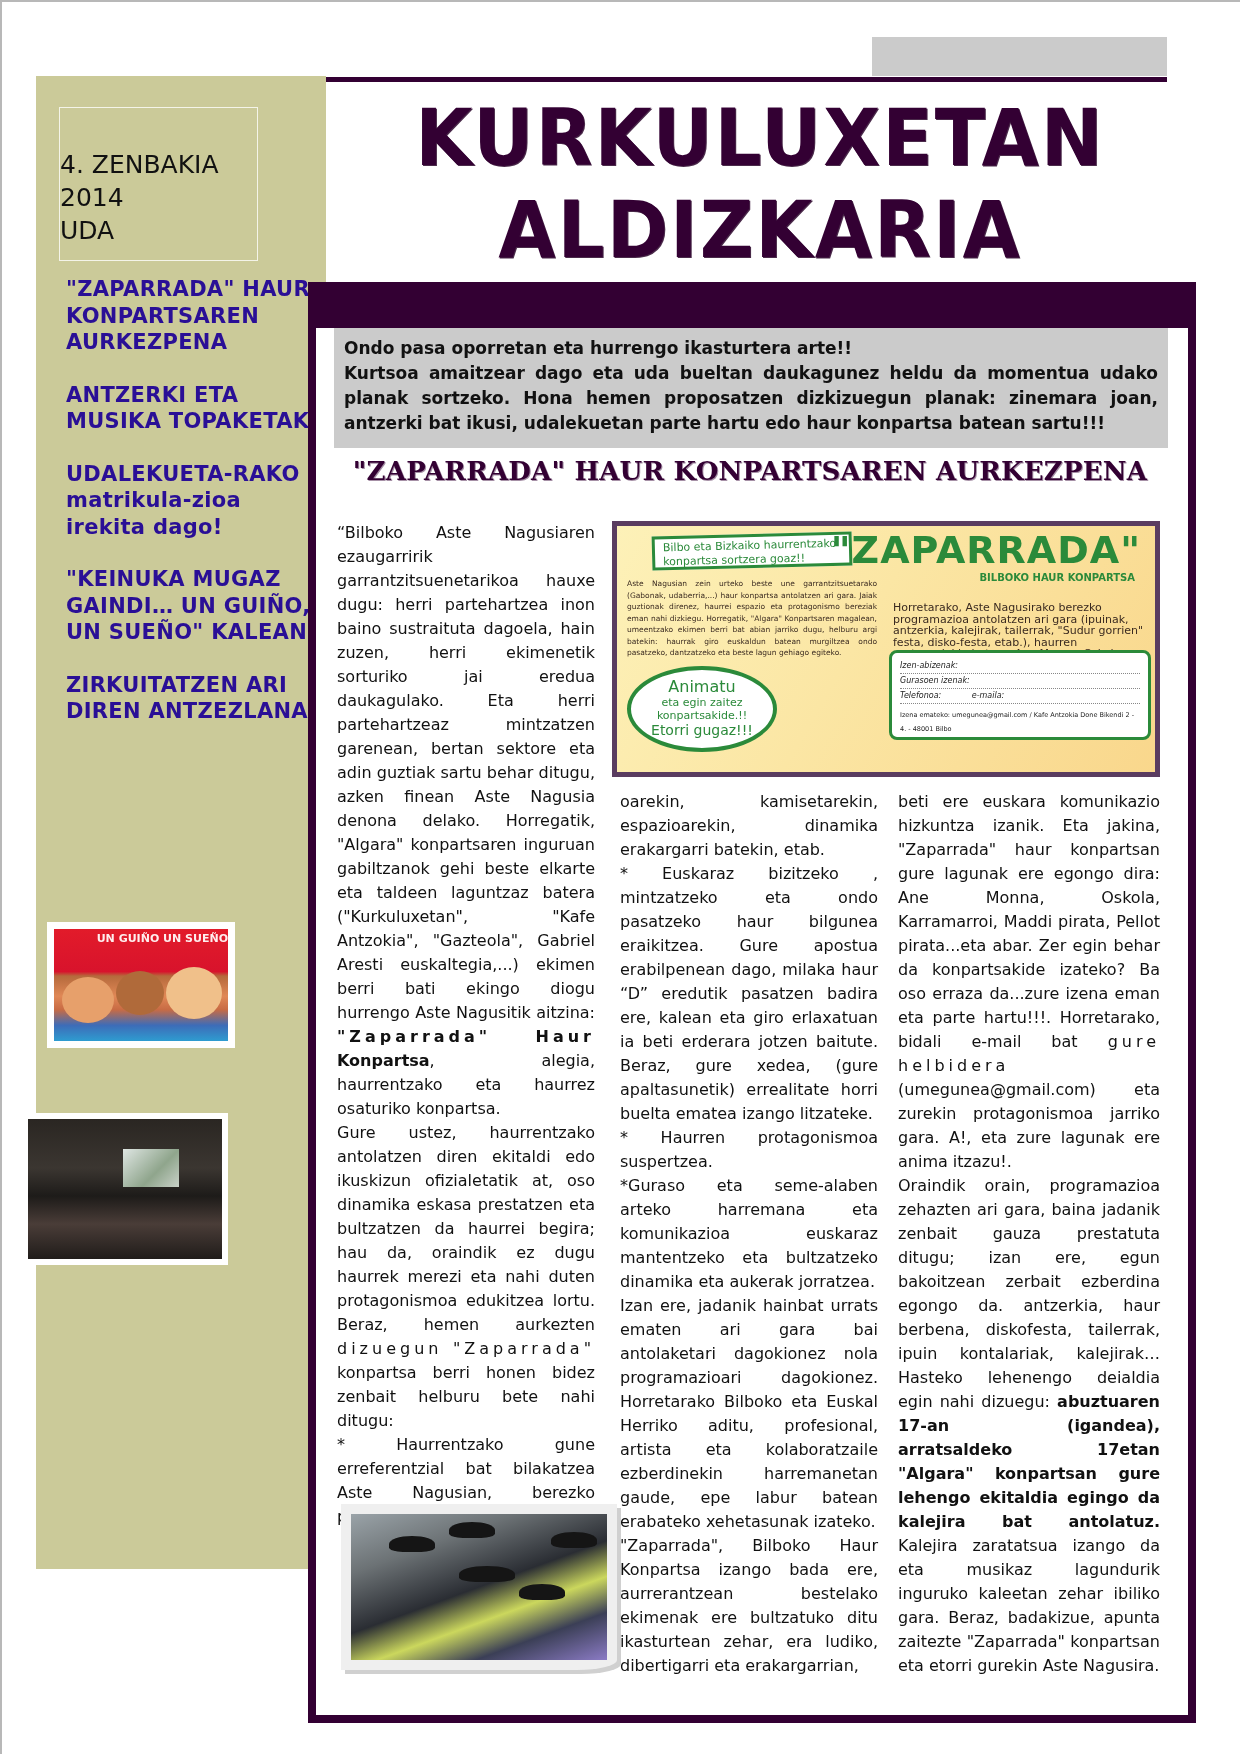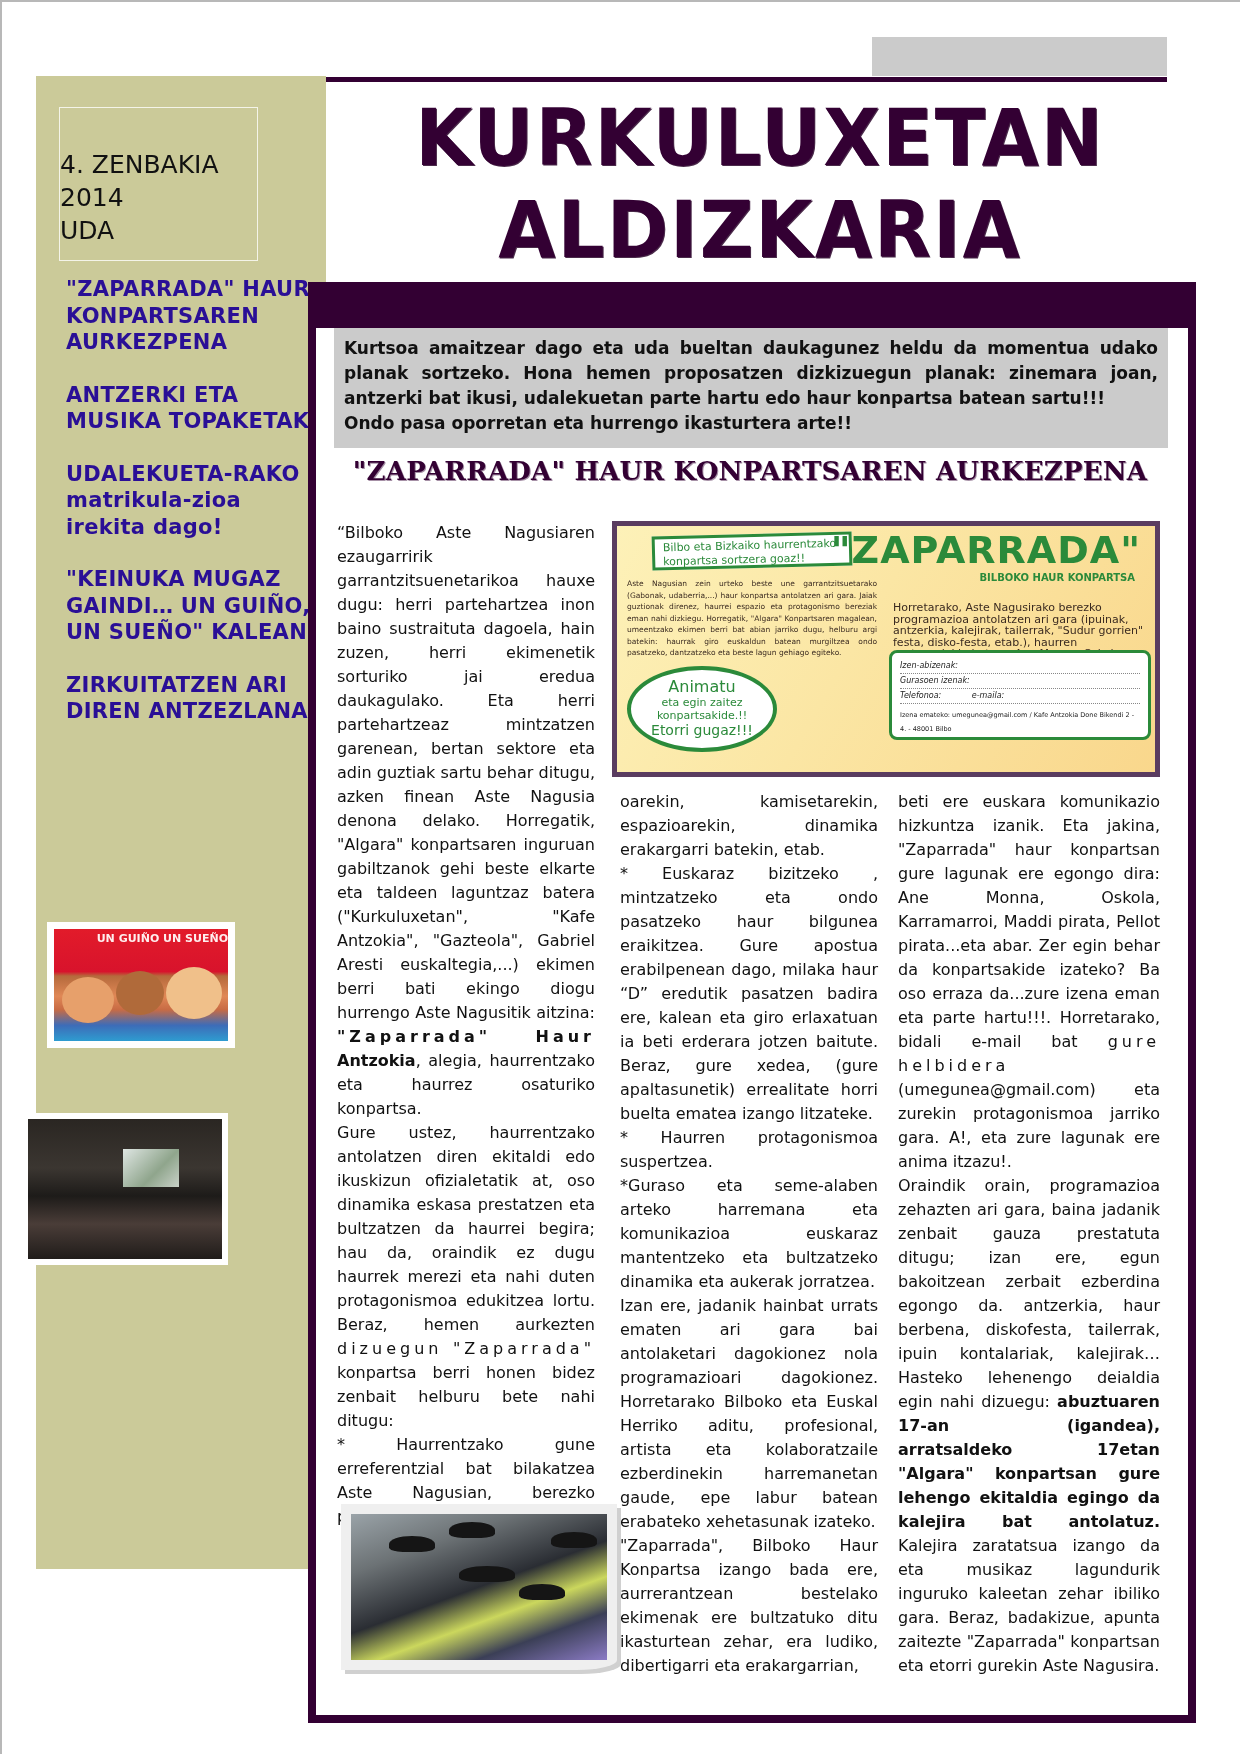--- a/index.html
+++ b/index.html
@@ -101,31 +101,31 @@
 </div>
 <div class="thumb2">
   <div class="pic">
       <div class="screen"></div>
     </div>
 </div>
 
 <div class="frame"></div>
 
 <div class="intro">
+  <p>Ondo pasa oporretan eta hurrengo ikasturtera arte!!</p>
   <p>Kurtsoa amaitzear dago eta uda bueltan daukagunez heldu da momentua udako planak sortzeko. Hona hemen proposatzen dizkizuegun planak: zinemara joan, antzerki bat ikusi, udalekuetan parte hartu edo haur konpartsa batean sartu!!!</p>
-  <p>Ondo pasa oporretan eta hurrengo ikasturtera arte!!</p>
 </div>
 
 <h2 class="article-title">"ZAPARRADA" HAUR KONPARTSAREN AURKEZPENA</h2>
 
 <div class="col col1">
   <p>
     <span>“Bilboko Aste Nagusiaren ezaugarririk garrantzitsuenetarikoa hauxe dugu: herri partehartzea inon baino sustraituta dagoela, hain zuzen, herri ekimenetik sorturiko jai eredua daukagulako. Eta herri partehartzeaz mintzatzen garenean, bertan sektore eta adin guztiak sartu behar ditugu, azken finean Aste Nagusia denona delako. Horregatik, "Algara" konpartsaren inguruan gabiltzanok gehi beste elkarte eta taldeen laguntzaz batera ("Kurkuluxetan", "Kafe Antzokia", "Gazteola", Gabriel Aresti euskaltegia,...) ekimen berri bati ekingo diogu hurrengo Aste Nagusitik aitzina:</span>
     <span class="bold spaced">"Zaparrada" Haur</span>
-    <span class="bold">Antzokia</span><span>, alegia, haurrentzako eta haurrez osaturiko konpartsa.</span>
+    <span class="bold">Konpartsa</span><span>, alegia, haurrentzako eta haurrez osaturiko konpartsa.</span>
   </p>
   <p>
     <span>Gure ustez, haurrentzako antolatzen diren ekitaldi edo ikuskizun ofizialetatik at, oso dinamika eskasa prestatzen eta bultzatzen da haurrei begira; hau da, oraindik ez dugu haurrek merezi eta nahi duten protagonismoa edukitzea lortu. Beraz, hemen aurkezten</span>
     <span class="spaced">dizuegun "Zaparrada"</span>
     <span>konpartsa berri honen bidez zenbait helburu bete nahi ditugu:</span>
   </p>
   <p>* Haurrentzako gune erreferentzial bat bilakatzea Aste Nagusian, berezko programazi-</p>
 </div>
 
 <div class="poster">

